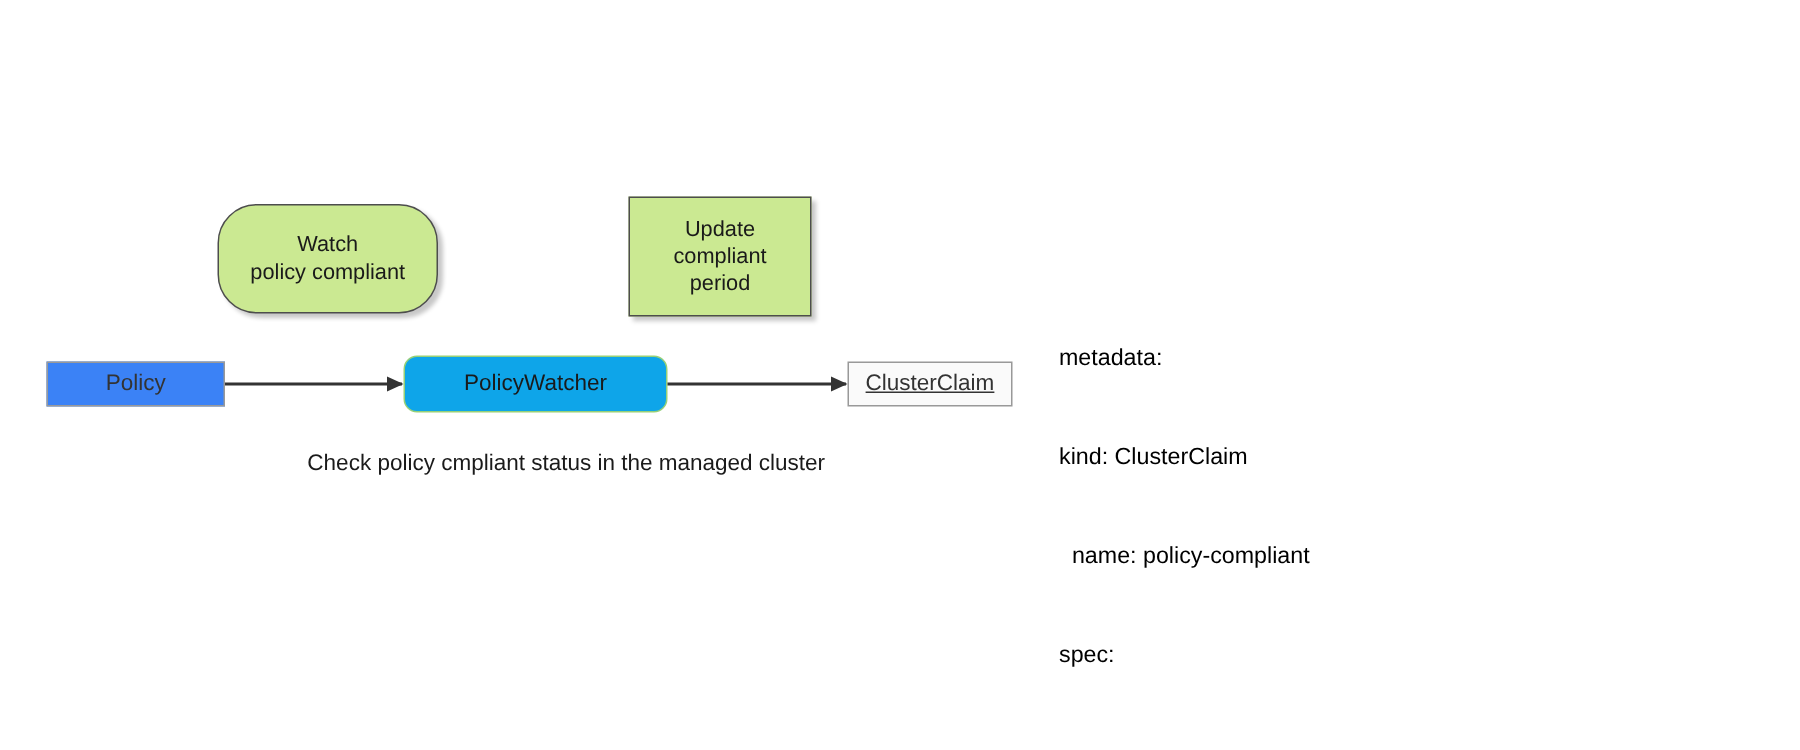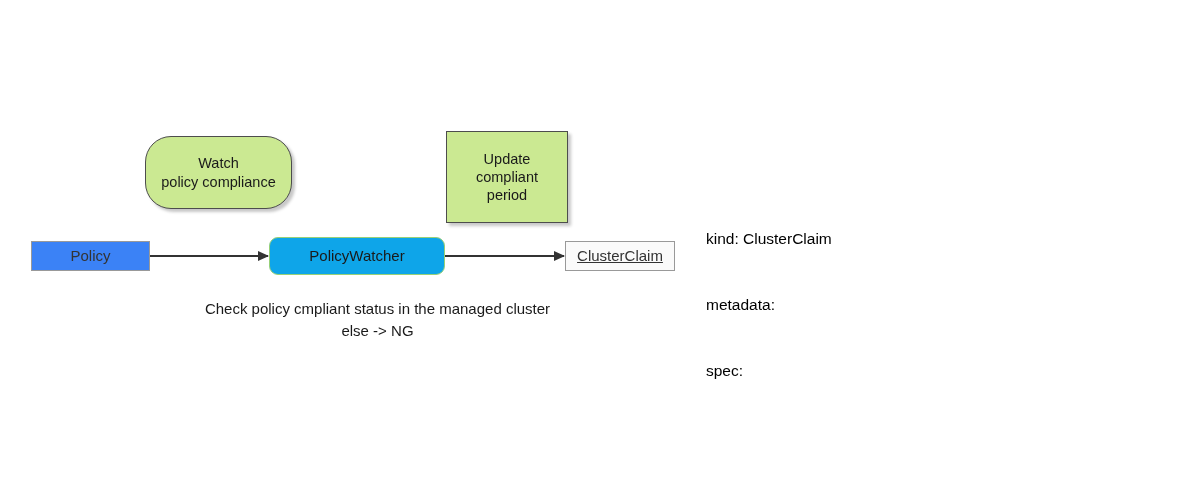--- a/index.html
+++ b/index.html
@@ -102,25 +102,25 @@
   .yaml .line { white-space: pre; }
 </style>
 </head>
 <body>
 
 <div id="canvas">
 
   <div class="node box-note" style="left:145px; top:136px; width:147px; height:73px;border-radius:26px;">
     <div>
       <div>Watch</div>
-      <div>policy compliance</div>
+      <div>policy compliant</div>
     </div>
   </div>
 
-  <div class="node box-note" style="left:446px; top:131px; width:122px; height:92px;align-items:center;">
+  <div class="node box-note" style="left:419px; top:131px; width:122px; height:80px;align-items:center;">
     <div>
       <div>Update</div>
       <div>compliant</div>
       <div>period</div>
     </div>
   </div>
 
   <div class="node box-plain" style="left:31px; top:241px; width:119px; height:30px;">
     <span>Policy</span>
   </div>
@@ -132,23 +132,23 @@
   <div class="node box-plain white" style="left:565px; top:241px; width:110px; height:30px;text-decoration:underline;">
     <span>ClusterClaim</span>
   </div>
 
   <div class="arrow" style="left:150px; top:255px; width:118px;"></div>
 
   <div class="arrow" style="left:445px; top:255px; width:119px;"></div>
 
   <div class="caption" style="left:100px; top:298px; width:555px;">
     <div>Check policy cmpliant status in the managed cluster</div>
-    <div>else -&gt; NG</div>
   </div>
 
   <div class="yaml" style="left:706px; top:184px;">
+    <div class="line">metadata:</div>
     <div class="line">kind: ClusterClaim</div>
-    <div class="line">metadata:</div>
+    <div class="line">  name: policy-compliant</div>
     <div class="line">spec:</div>
     
   </div>
 
 </div>
 
 </body></html>

